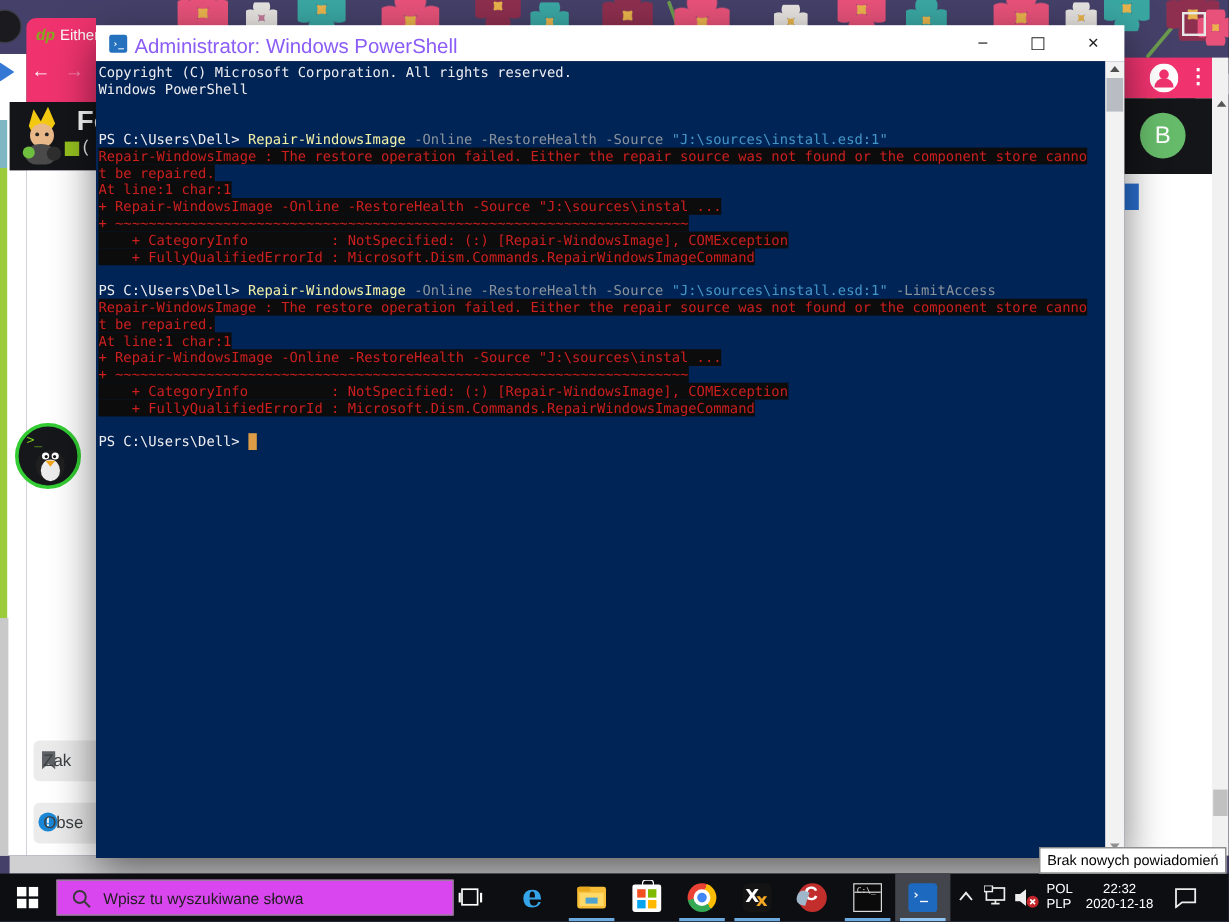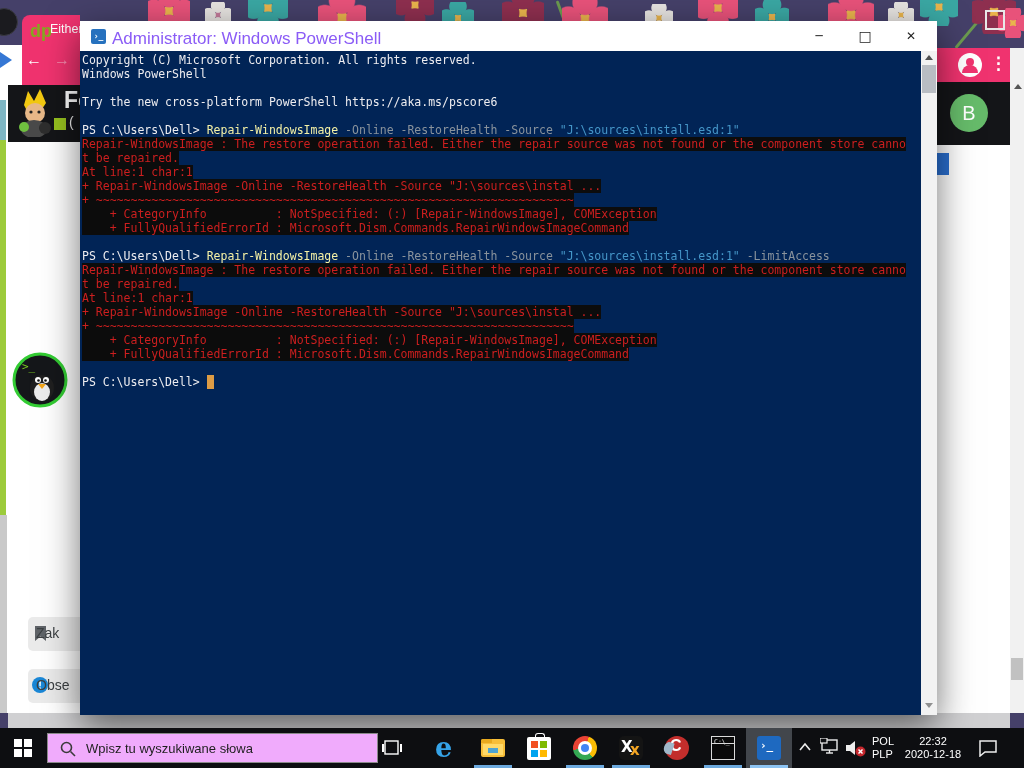--- a/index.html
+++ b/index.html
@@ -39,21 +39,21 @@
   .pinkbg{background:#F0336F;}
   #tab-left{position:absolute;left:22px;top:15px;width:58px;height:70px;background:#F0336F;
     border-radius:8px 0 0 0;overflow:hidden;z-index:5;}
   .black-banner{position:absolute;background:#141518;overflow:hidden;}
   .white-frag{position:absolute;background:#ffffff;}
   .side-btn{position:absolute;left:28px;width:52px;height:34px;background:#EBEBEB;
     border-radius:5px 0 0 5px;overflow:hidden;}
   .side-btn .lbl{position:absolute;left:8px;top:8px;font-size:14px;color:#3c4043;}
   
   #taskbar{position:absolute;left:0;top:728px;width:1024px;height:40px;background:#0D0E11;z-index:40;}
-  #search-box{position:absolute;left:47px;top:5px;width:331px;height:30px;background:#f0abfc;
+  #search-box{position:absolute;left:47px;top:5px;width:331px;height:30px;background:#d946ef;
     border:1px solid #8a8a8a;box-sizing:border-box;}
   #search-text{position:absolute;left:38px;top:7px;font-size:13px;color:#1f1f1f;white-space:nowrap;}
   .slot{position:absolute;top:0;width:46px;height:40px;}
   .runline{position:absolute;left:4px;bottom:0;width:38px;height:3px;background:#6CA9DE;}
   .tbicon{position:absolute;left:11px;top:8px;width:24px;height:24px;}
   .trayitem{position:absolute;top:0;height:40px;color:#EDEDED;}
   .traytext{font-size:11px;line-height:13px;color:#fff;text-align:center;}
   #tooltip{position:absolute;left:866px;top:706px;width:154px;height:20px;background:#fff;
     border:1px solid #767676;z-index:50;font-size:12px;color:#000;text-align:center;line-height:20px;}
   svg{display:block;}
@@ -90,21 +90,21 @@
 
   <div class="abs" style="left:-10px;top:8px;width:26px;height:26px;border-radius:50%;background:#1B1B1F;border:1px solid #3a3a42;"></div>
 
   <div class="white-frag" style="left:0;top:45px;width:22px;height:668px;"></div>
   <div class="abs" style="left:0;top:52px;width:12px;height:16px;background:#3577D4;clip-path:polygon(0 0,100% 50%,0 100%);"></div>
   <div class="abs" style="left:0;top:100px;width:6px;height:40px;background:#7EB6C4;"></div>
   <div class="abs" style="left:0;top:140px;width:6px;height:375px;background:#9CCB3B;"></div>
   <div class="abs" style="left:0;top:515px;width:7px;height:198px;background:#C9C9C9;"></div>
 
   <div id="tab-left">
-    <span class="abs" style="left:8px;top:6px;font-size:18px;font-weight:bold;color:#85A821;">dp</span>
+    <span class="abs" style="left:8px;top:6px;font-size:13px;font-weight:bold;color:#85A821;font-style:italic;">dp</span>
     <span class="abs" style="left:28px;top:7px;font-size:12.5px;color:#fff;white-space:nowrap;">Either</span>
     <span class="abs" style="left:4px;top:36px;font-size:16px;color:#ffffff;">←</span>
     <span class="abs" style="left:32px;top:36px;font-size:16px;color:#F globalization78FB0;color:#F78FB0;">→</span>
   </div>
 
   <div class="black-banner" style="left:8px;top:85px;width:72px;height:57px;">
     <svg class="abs" style="left:4px;top:2px;" width="44" height="50" viewBox="0 0 44 50">
       <polygon points="12,18 16,4 22,14 28,2 34,16 30,22 14,22" fill="#F2C811"></polygon>
       <circle cx="23" cy="26" r="10" fill="#E8B888"></circle>
       <circle cx="19" cy="25" r="1.6" fill="#222"></circle>
@@ -167,21 +167,20 @@
       <span class="ps-logo" style="left:11px;top:8px;width:15px;height:15px;font-size:8px;line-height:15px;">›_</span>
       <span id="ps-title">Administrator: Windows PowerShell</span>
       <span class="capbtn" style="left:722px;">─</span>
       <span class="capbtn" style="left:768px;font-size:14px;">□</span>
       <span class="capbtn" style="left:814px;">✕</span>
     </div>
     <div id="ps-console">
         <div class="cline"><span class="c-d">Copyright (C) Microsoft Corporation. All rights reserved.</span></div>
         <div class="cline"><span class="c-d">Windows PowerShell</span></div>
         <div class="cline"><span class="c-d"></span></div>
-        <div class="cline"><span class="c-d">Try the new cross-platform PowerShell https://aka.ms/pscore6</span></div>
         <div class="cline"><span class="c-d"></span></div>
         <div class="cline"><span class="c-d">PS C:\Users\Dell&gt; </span><span class="c-y">Repair-WindowsImage</span><span class="c-g"> -Online -RestoreHealth -Source </span><span class="c-s">"J:\sources\install.esd:1"</span></div>
         <div class="cline"><span class="c-e">Repair-WindowsImage : The restore operation failed. Either the repair source was not found or the component store canno</span></div>
         <div class="cline"><span class="c-e">t be repaired.</span></div>
         <div class="cline"><span class="c-e">At line:1 char:1</span></div>
         <div class="cline"><span class="c-e">+ Repair-WindowsImage -Online -RestoreHealth -Source "J:\sources\instal ...</span></div>
         <div class="cline"><span class="c-e">+ ~~~~~~~~~~~~~~~~~~~~~~~~~~~~~~~~~~~~~~~~~~~~~~~~~~~~~~~~~~~~~~~~~~~~~</span></div>
         <div class="cline"><span class="c-e">    + CategoryInfo          : NotSpecified: (:) [Repair-WindowsImage], COMException</span></div>
         <div class="cline"><span class="c-e">    + FullyQualifiedErrorId : Microsoft.Dism.Commands.RepairWindowsImageCommand</span></div>
         <div class="cline"><span class="c-d"></span></div>
@@ -300,14 +299,15 @@
     </div>
     <div class="trayitem" style="left:904px;width:58px;padding-top:7px;">
       <div class="traytext">22:32</div>
       <div class="traytext">2020-12-18</div>
     </div>
     <svg class="abs" style="left:978px;top:11px;" width="20" height="18" viewBox="0 0 20 18">
       <path d="M2 2 h16 v11 h-11 l-5 4 Z" fill="none" stroke="#EDEDED" stroke-width="1.5"></path>
     </svg>
   </div>
 
+  <div id="tooltip">Brak nowych powiadomień</div>
 
 </div>
 
 </body></html>

